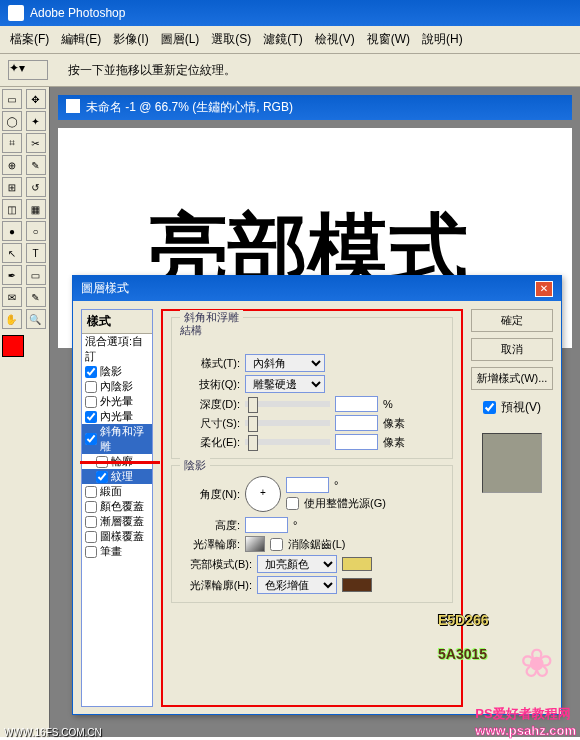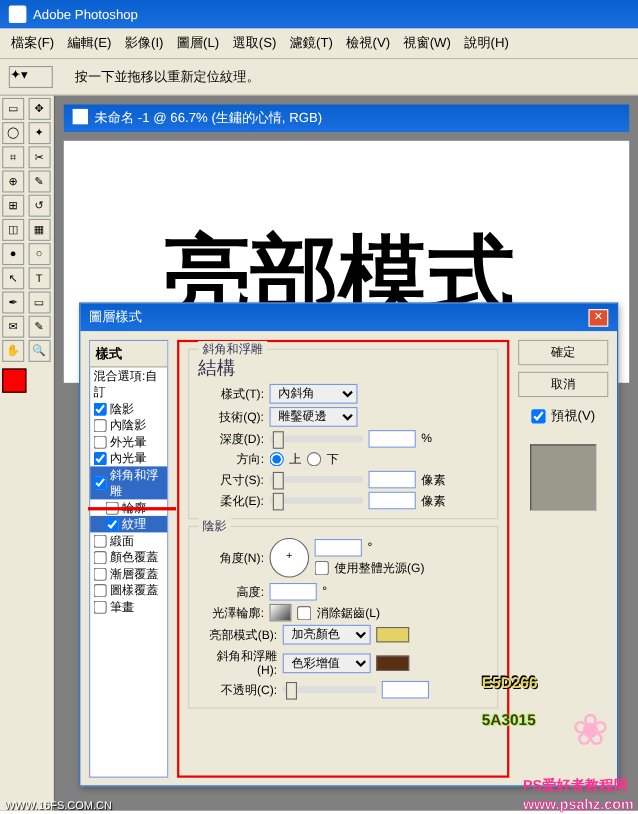--- a/index.html
+++ b/index.html
@@ -176,41 +176,34 @@
         </div>
       <div class="row">
           <input type="checkbox" style="">
           <span>筆畫</span>
         </div>
     </div>
 
     <div class="settings">
       <div class="fieldset">
         <span class="legend">斜角和浮雕</span>
-        <div style="font-size:17px;color:#335;margin-bottom:3px">結構</div>
+        <div style="font-size:11px;color:#335;margin-bottom:16px">結構</div>
         <div class="frow">
           <span class="lbl">樣式(T):</span>
           <select><option>內斜角</option></select>
         </div>
         <div class="frow">
           <span class="lbl">技術(Q):</span>
           <select><option>雕鑿硬邊</option></select>
         </div>
         <div class="frow">
           <span class="lbl">深度(D):</span>
           <div class="slider"></div>
           <input type="text" value="300" style="">
           <span>%</span>
-        </div>
-        <div class="frow">
-          <span class="lbl">方向:</span>
-          <input type="radio" checked="" style="">
-            <span>上</span>
-          <input type="radio" style="">
-            <span>下</span>
         </div>
         <div class="frow">
           <span class="lbl">尺寸(S):</span>
           <div class="slider"></div>
           <input type="text" value="2" style="">
           <span>像素</span>
         </div>
         <div class="frow">
           <span class="lbl">柔化(E):</span>
           <div class="slider"></div>
@@ -245,35 +238,31 @@
           <span class="small-swatch" style="background:linear-gradient(135deg,#fff,#444)"></span>
           <input type="checkbox" style="">
             <span>消除鋸齒(L)</span>
         </div>
         <div class="frow">
           <span class="lbl" style="width:72px">亮部模式(B):</span>
           <select><option>加亮顏色</option></select>
           <span class="swatch" style="background:#E5D266"></span>
         </div>
         <div class="frow">
-          <span class="lbl" style="width:72px">斜角和浮雕(H):</span>
+          <span class="lbl" style="width:72px">光澤輪廓(H):</span>
           <select><option>色彩增值</option></select>
           <span class="swatch" style="background:#5A3015"></span>
-        </div>
-        <div class="frow">
-          <span class="lbl" style="width:72px">不透明(C):</span>
-          <div class="slider"></div>
-          <input type="text" value="75" style="">
         </div>
       </div>
     </div>
 
     <div class="btns">
       <div class="btn">確定</div>
       <div class="btn">取消</div>
+      <div class="btn">新增樣式(W)...</div>
       <div class="frow" style="justify-content:center">
           <input type="checkbox" checked="" style="">
           <span>預視(V)</span>
         </div>
       <div class="preview-box"></div>
     </div>
   </div>
 </div>
 
 <div class="underline-red"></div>

